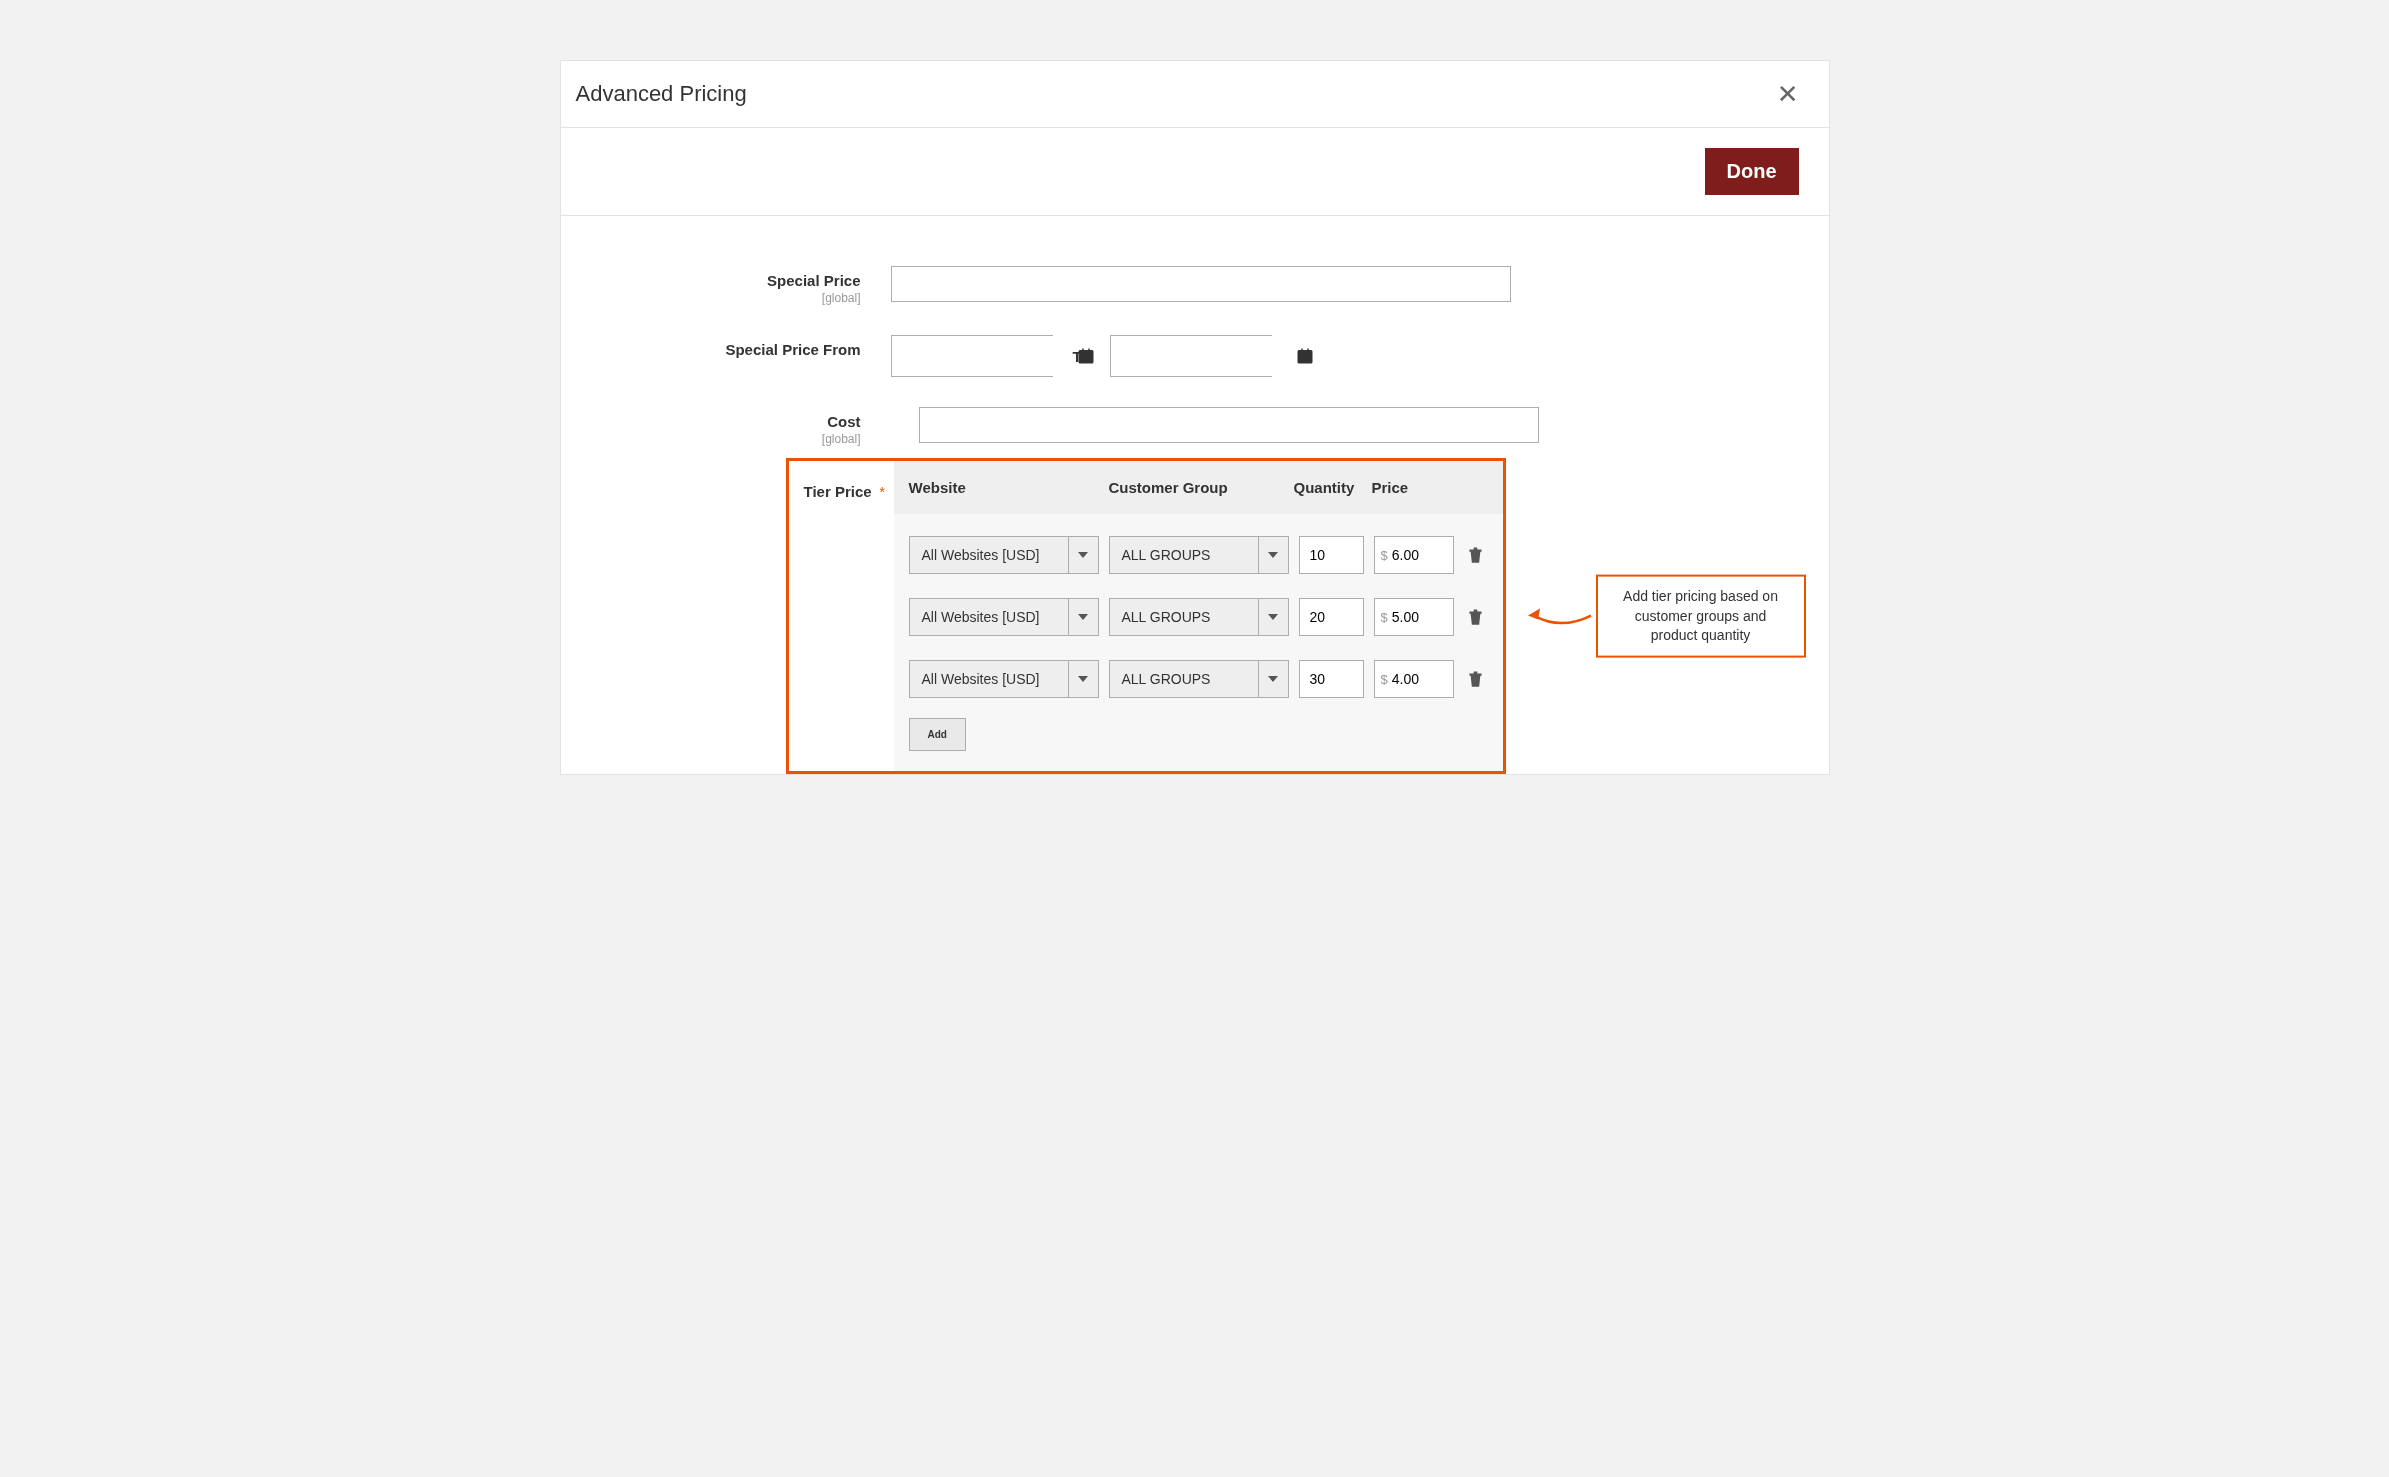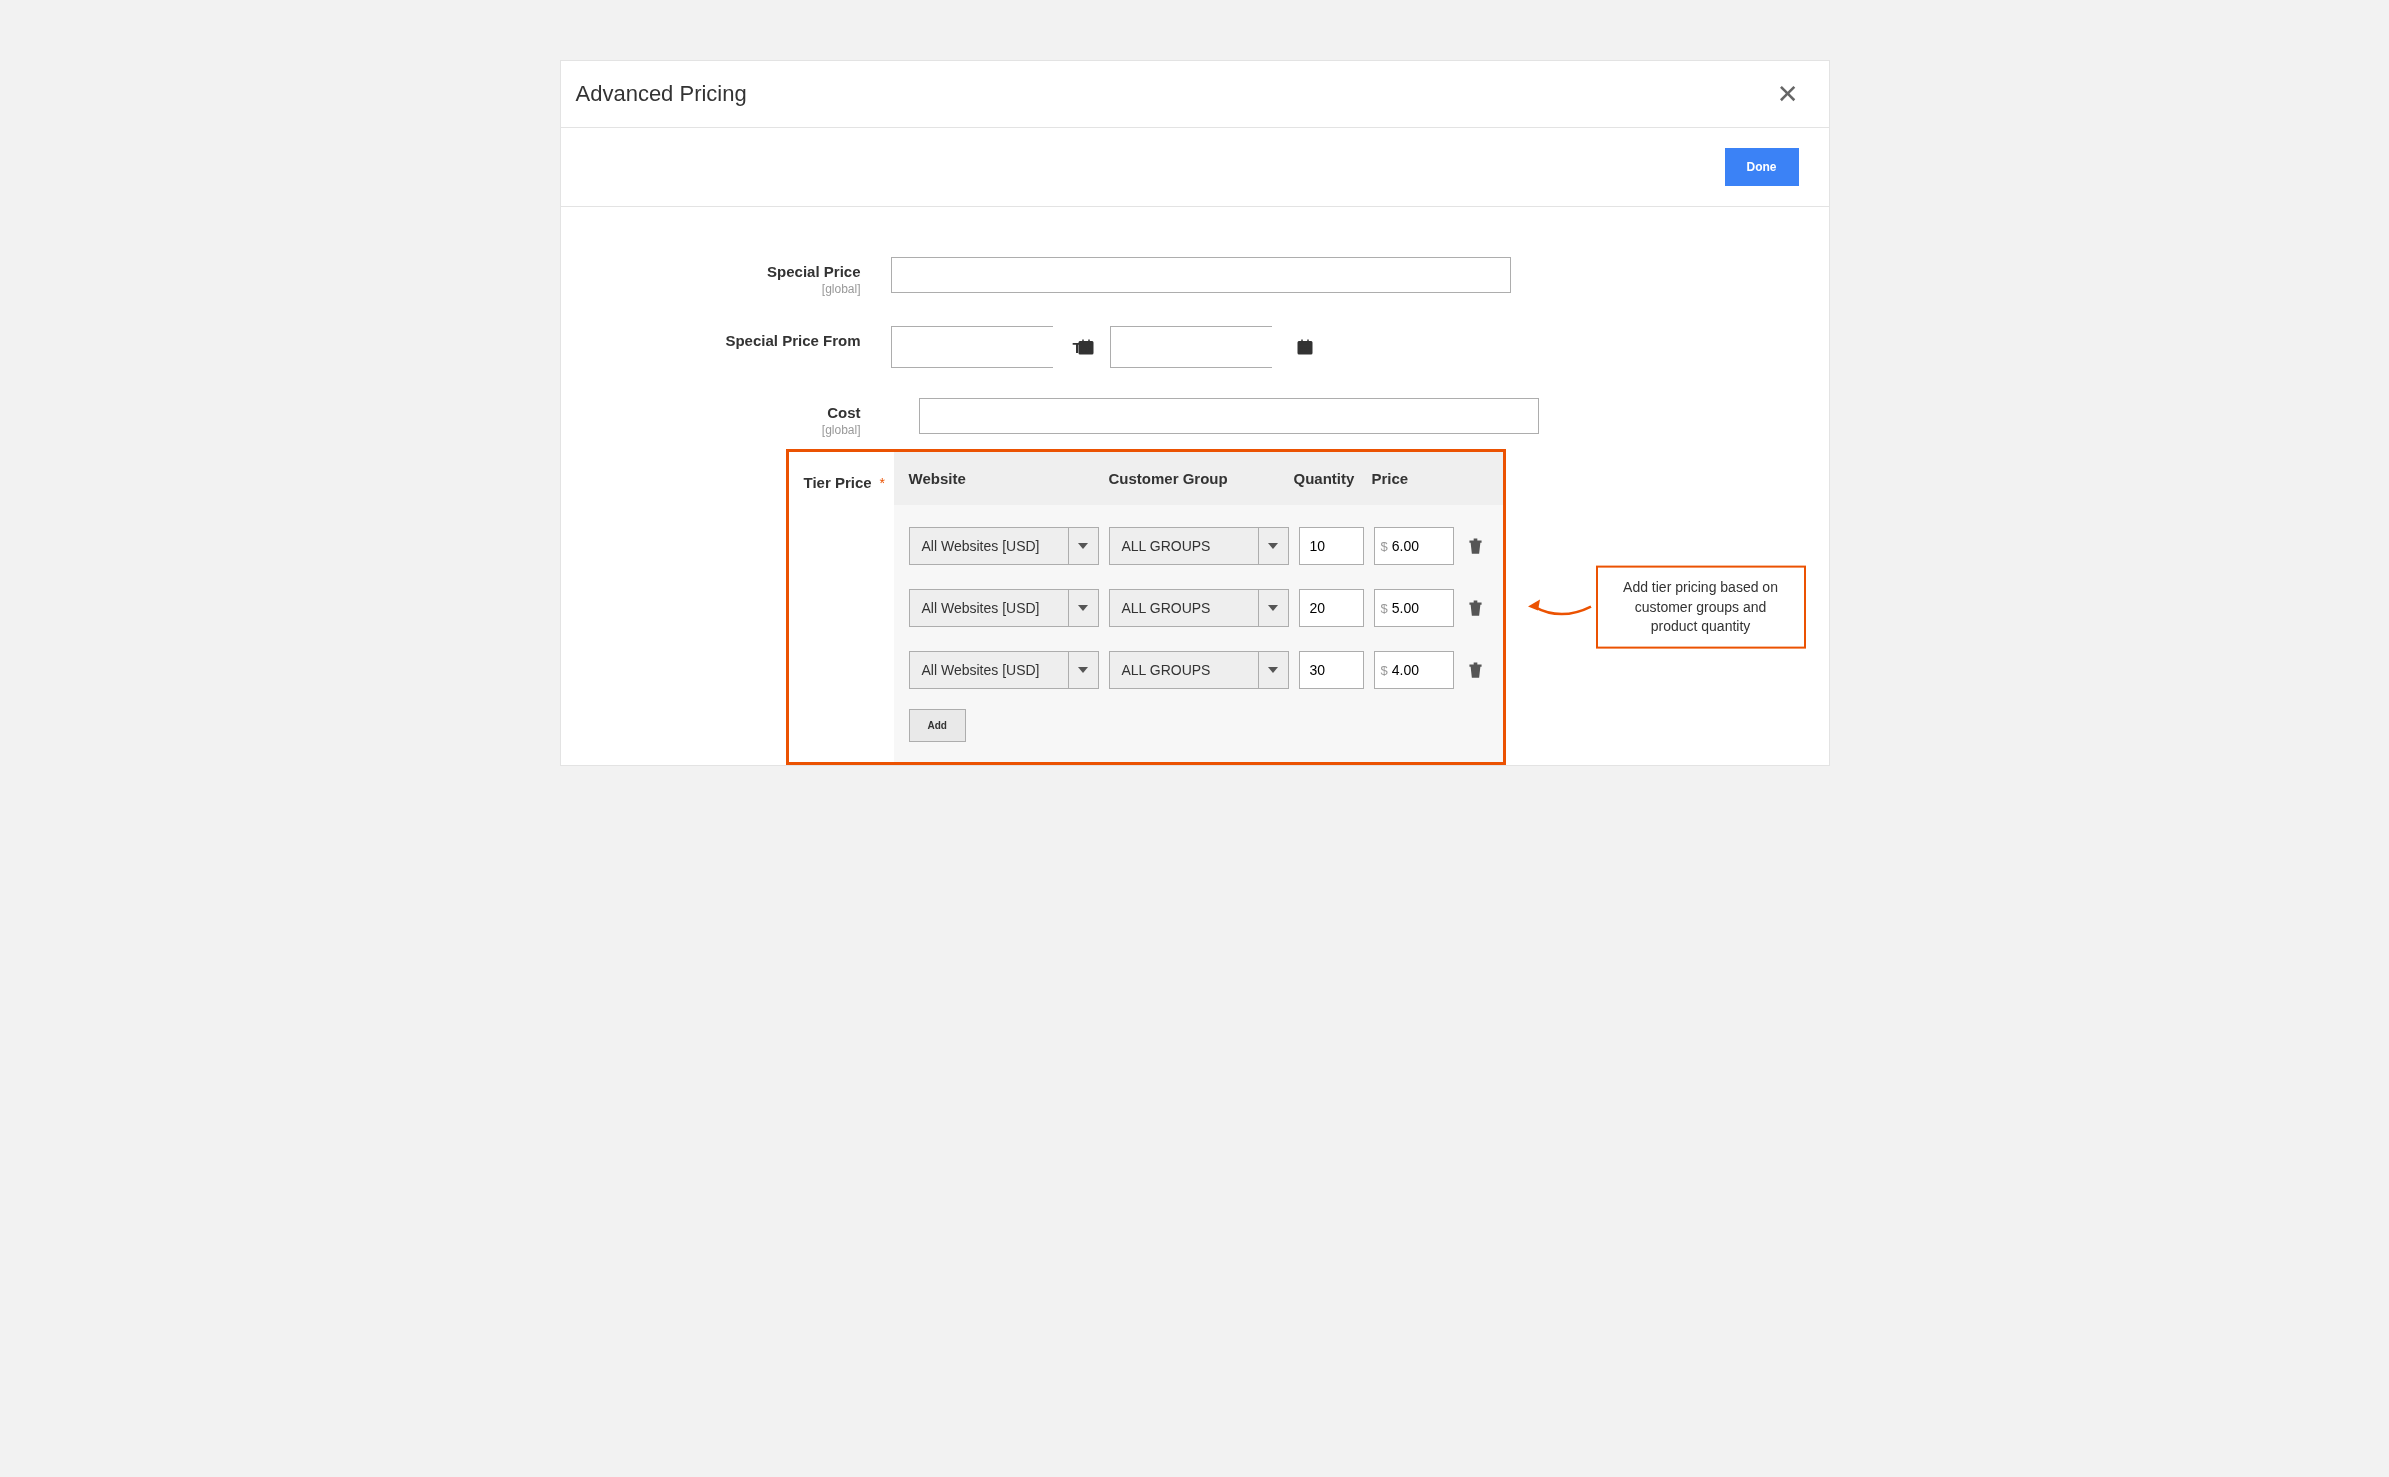--- a/index.html
+++ b/index.html
@@ -35,25 +35,25 @@
       cursor: pointer;
       line-height: 1;
       font-weight: 300;
     }
     .action-bar {
       padding: 20px 30px;
       text-align: right;
       border-bottom: 1px solid #e3e3e3;
     }
     .done-btn {
-      background: #3b82f6;
+      background: #7f1d1d;
       color: #fff;
       border: none;
       padding: 12px 22px;
-      font-size: 12px;
+      font-size: 20px;
       font-weight: 600;
       cursor: pointer;
     }
     .form-body {
       padding: 50px 48px 0 50px;
     }
     .row {
       display: flex;
       margin-bottom: 30px;
       align-items: flex-start;

